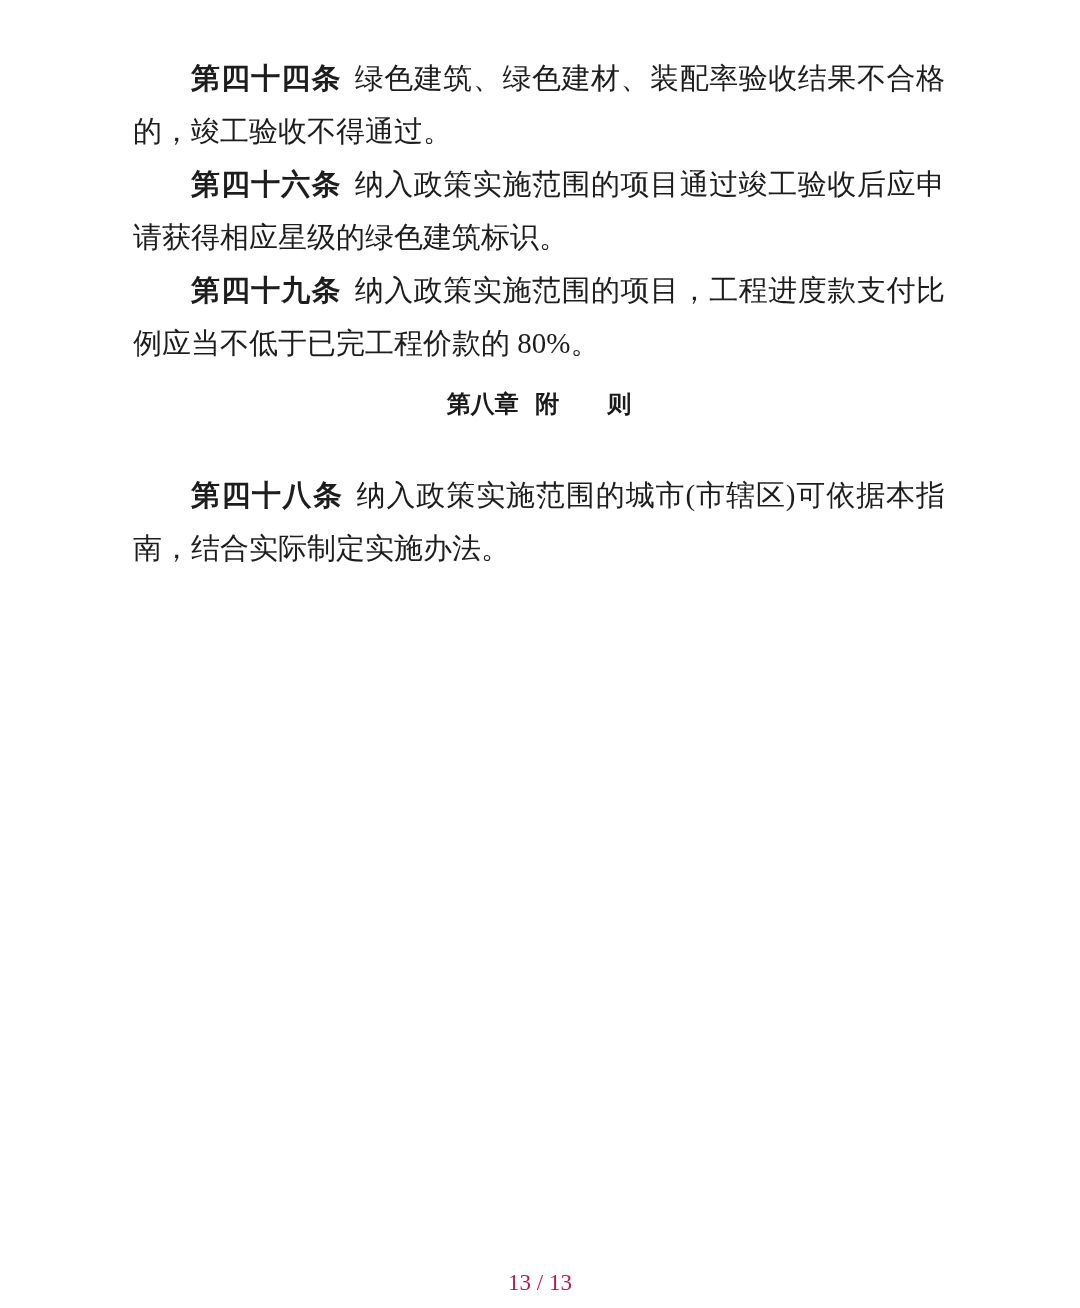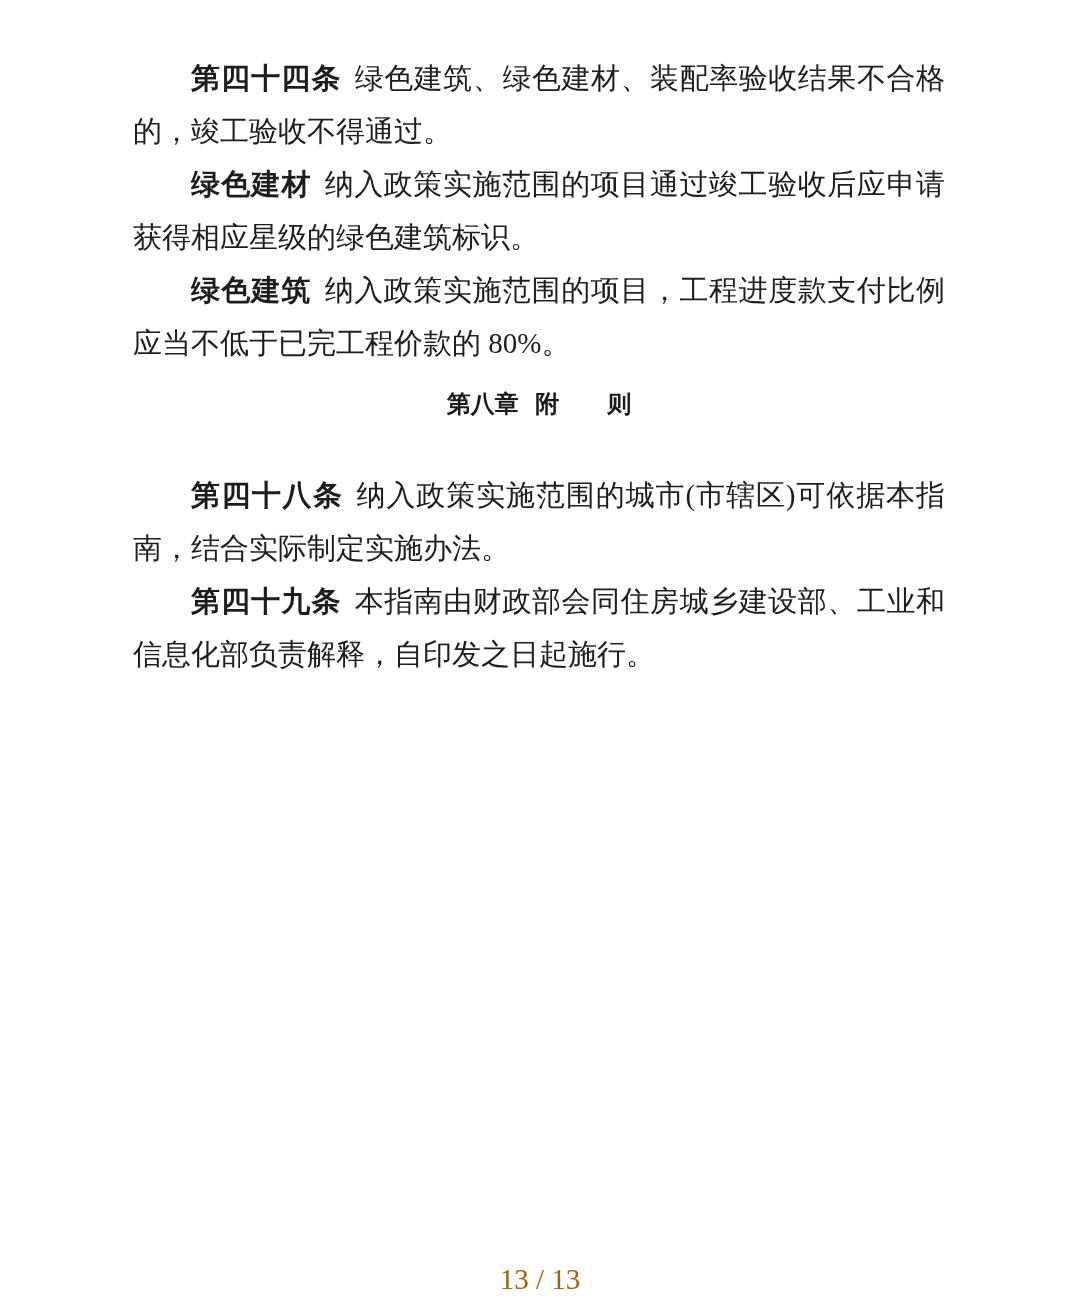--- a/index.html
+++ b/index.html
@@ -49,51 +49,48 @@
     font-weight: 700;
     color: #1a1a1a;
   }
   .page-footer {
     position: absolute;
     left: 0;
     right: 0;
     bottom: 12px;
     text-align: center;
     font-family: "Liberation Serif", "DejaVu Serif", serif;
-    font-size: 29px;
-    color: #a16207;
+    font-size: 23px;
+    color: #be185d;
   }
 </style>
 </head>
 <body>
 
 <div class="page">
   <main class="doc-body">
 
     <p class="para">
       <span class="article-label">第四十四条</span><span>绿色建筑、绿色建材、装配率验收结果不合格的，竣工验收不得通过。</span>
     </p>
 
     <p class="para">
-      <span class="article-label">绿色建材</span><span>纳入政策实施范围的项目通过竣工验收后应申请获得相应星级的绿色建筑标识。</span>
+      <span class="article-label">第四十六条</span><span>纳入政策实施范围的项目通过竣工验收后应申请获得相应星级的绿色建筑标识。</span>
     </p>
 
     <p class="para">
-      <span class="article-label">绿色建筑</span><span>纳入政策实施范围的项目，工程进度款支付比例应当不低于已完工程价款的 80%。</span>
+      <span class="article-label">第四十九条</span><span>纳入政策实施范围的项目，工程进度款支付比例应当不低于已完工程价款的 80%。</span>
     </p>
 
 
     <h2 class="chapter-heading">第八章  附　　则</h2>
 
     <p class="para">
       <span class="article-label">第四十八条</span><span>纳入政策实施范围的城市(市辖区)可依据本指南，结合实际制定实施办法。</span>
     </p>
 
-    <p class="para">
-      <span class="article-label">第四十九条</span><span>本指南由财政部会同住房城乡建设部、工业和信息化部负责解释，自印发之日起施行。</span>
-    </p>
 
   </main>
 
   <footer class="page-footer">
     <span>13 / 13</span>
   </footer>
 </div>
 
 </body></html>

